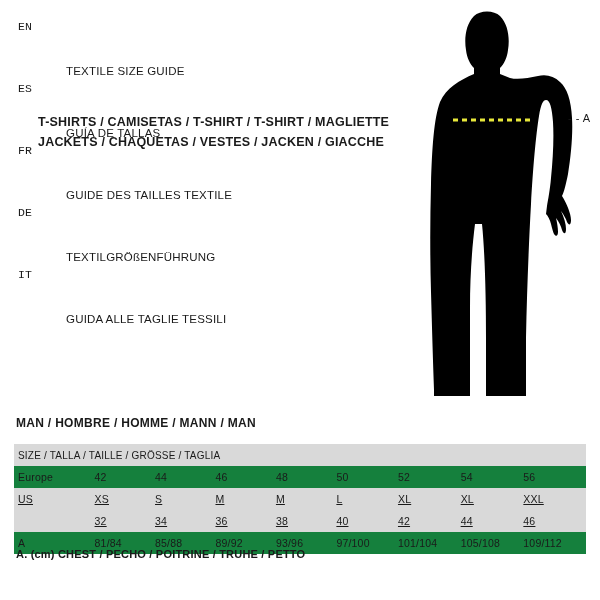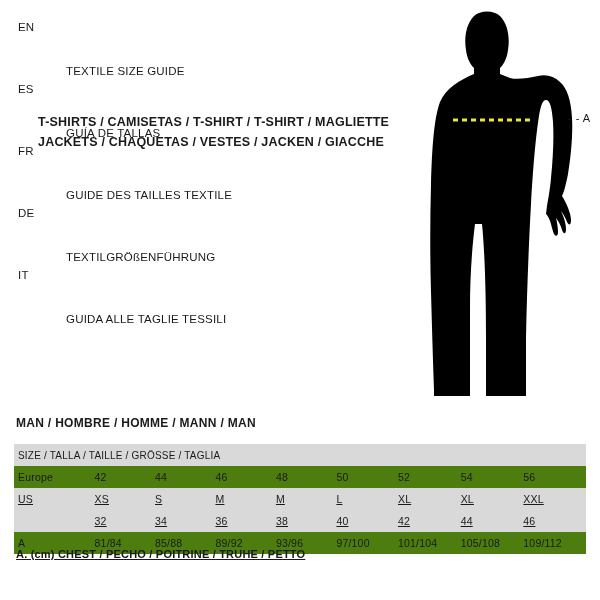--- a/index.html
+++ b/index.html
@@ -30,20 +30,21 @@
   }
   .lang-row {
     display: flex;
     font-size: 11.5px;
     line-height: 18px;
     letter-spacing: .2px;
   }
   .lang-code {
     width: 48px;
     flex: 0 0 48px;
+    font-family: Liberation Mono, monospace;
   }
   .lang-name {
     flex: 1 1 auto;
     margin-top: 44px;
   }
 
   
   .cat-block {
     position: absolute;
     left: 14px;
@@ -104,21 +105,21 @@
   }
   .row-head td {
     background: #d9d9d9;
     font-size: 10px;
   }
   .row-alt td {
     background: #d9d9d9;
     text-decoration: underline;
   }
   .row-plain td {
-    background: #4d7c0f;
+    background: #15803d;
   }
   .col-label {
     width: 86px;
     padding-left: 4px !important;
     text-align: left;
   }
   .cell {
     width: 68px;
     text-align: left;
   }
@@ -127,21 +128,20 @@
     text-align: left;
   }
 
   .footnote {
     position: absolute;
     left: 16px;
     top: 548px;
     font-size: 11px;
     font-weight: bold;
     letter-spacing: .2px;
-    text-decoration: underline;
   }
 </style>
 </head>
 <body>
 
 <div class="page">
 
   <div class="lang-block">
     <div class="lang-row">
       <div class="lang-code">EN</div>

